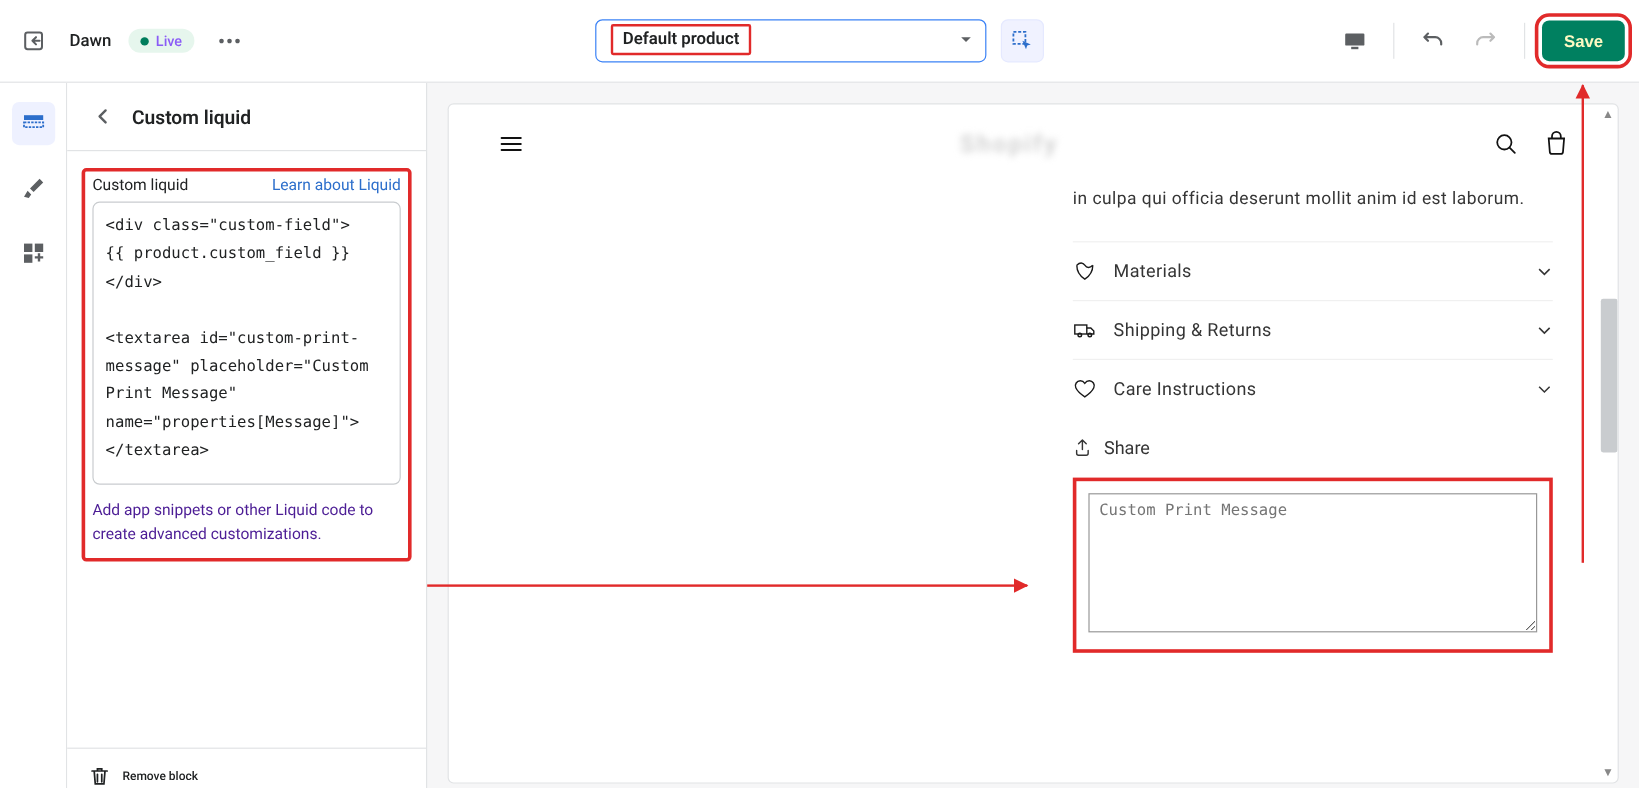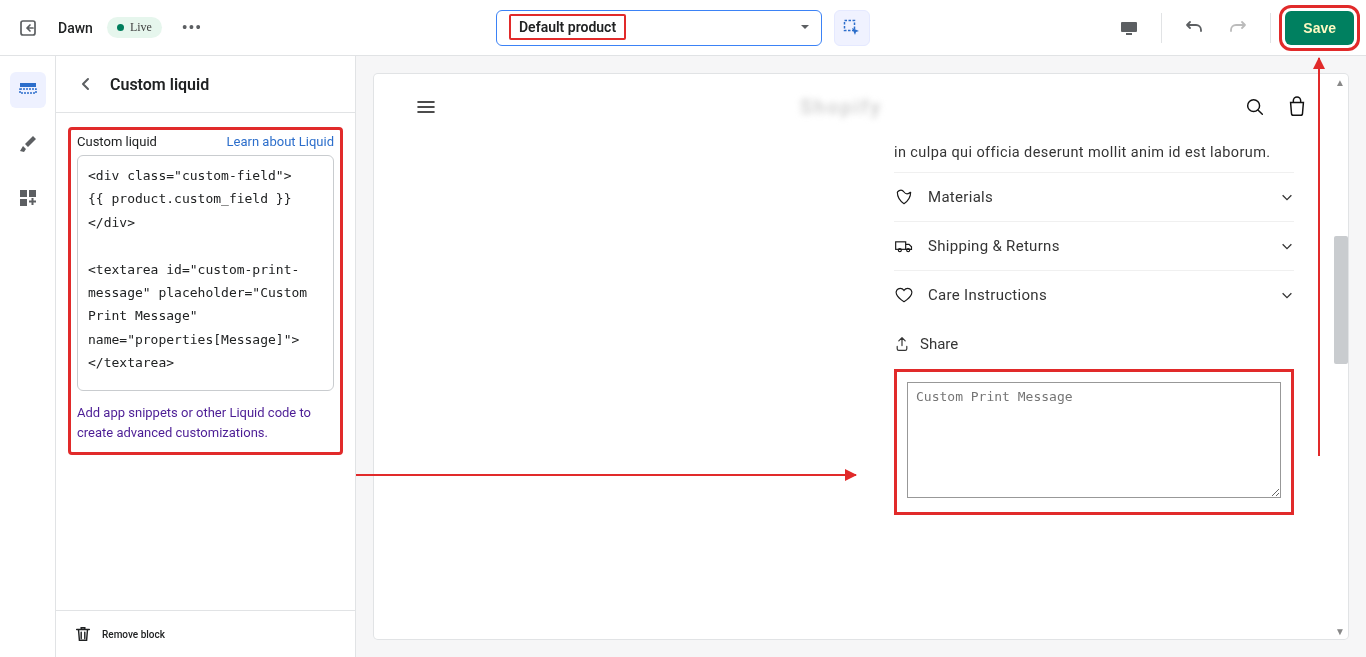--- a/index.html
+++ b/index.html
@@ -1,21 +1,21 @@
 <!DOCTYPE html>
 <html><head>
 <meta charset="utf-8">
 <style>
 * { box-sizing: border-box; margin: 0; padding: 0; }
 body { font-family: -apple-system, BlinkMacSystemFont, "Segoe UI", Roboto, sans-serif; background: #f6f6f7; overflow: hidden; }
-.topbar { height: 56px; background: #fff; border-bottom: 1px solid #e1e3e5; display: flex; align-items: center; padding: 0 12px; position: relative; }
+.topbar { height: 69px; background: #fff; border-bottom: 1px solid #e1e3e5; display: flex; align-items: center; padding: 0 12px; position: relative; }
 .topbar-left { display: flex; align-items: center; gap: 14px; }
 .exit-btn { width: 32px; height: 32px; display: flex; align-items: center; justify-content: center; cursor: pointer; color: #5c5f62; }
 .theme-name { font-size: 14px; color: #202223; font-weight: 500; }
-.live-badge { display: inline-flex; align-items: center; gap: 6px; background: #e6f6ed; color: #404040; padding: 3px 10px; border-radius: 12px; font-size: 12px; font-weight: 500; font-family: Liberation Serif, serif; }
+.live-badge { display: inline-flex; align-items: center; gap: 6px; background: #e6f6ed; color: #8b5cf6; padding: 3px 10px; border-radius: 12px; font-size: 12px; font-weight: 500; }
 .live-dot { width: 7px; height: 7px; background: #007d5c; border-radius: 50%; }
 .more-btn { width: 32px; height: 32px; display: flex; align-items: center; justify-content: center; cursor: pointer; color: #5c5f62; font-weight: bold; letter-spacing: 1px; }
 .topbar-center { position: absolute; left: 50%; transform: translateX(-50%); display: flex; align-items: center; gap: 12px; }
 .template-select { width: 326px; height: 36px; border: 1px solid #3b82f6; border-radius: 6px; background: #fff; display: flex; align-items: center; padding: 0 36px 2px 12px; position: relative; cursor: pointer; }
 .template-text { font-size: 14px; color: #202223; font-weight: 600; border: 2.5px solid #e12a2a; padding: 3px 8px; border-radius: 2px; }
 .template-caret { position: absolute; right: 10px; color: #5c5f62; }
 .inspector-btn { width: 36px; height: 36px; border: 1px solid #e5e9ff; background: #f0f2ff; border-radius: 6px; display: flex; align-items: center; justify-content: center; cursor: pointer; color: #2c6ecb; }
 .topbar-right { margin-left: auto; display: flex; align-items: center; gap: 8px; }
 .vsep { width: 1px; height: 30px; background: #e1e3e5; margin: 0 6px; }
 .icon-btn { width: 36px; height: 36px; display: flex; align-items: center; justify-content: center; cursor: pointer; color: #5c5f62; border-radius: 6px; }
@@ -41,21 +41,21 @@
 .pv-scroll-up, .pv-scroll-down { position: absolute; right: 2px; width: 12px; height: 12px; color: #888; font-size: 10px; display: flex; align-items: center; justify-content: center; }
 .pv-scroll-up { top: 2px; } .pv-scroll-down { bottom: 2px; }
 .frame-scrollbar { position: absolute; right: 0; top: 162px; width: 14px; height: 128px; background: #c9cccf; border-radius: 2px; }
 .pv-header { height: 66px; display: flex; align-items: center; justify-content: space-between; padding: 0 40px; }
 .pv-menu { cursor: pointer; color: #121212; }
 .pv-logo { font-size: 20px; font-weight: 600; color: #cfcfcf; filter: blur(3px); letter-spacing: 2px; }
 .pv-icons { display: flex; gap: 20px; }
 .pv-content { padding: 0 40px 30px 40px; display: flex; }
 .pv-left-spacer { width: 480px; flex-shrink: 0; }
 .pv-right { flex: 1; max-width: 400px; color: #353535; }
-.pv-desc { font-size: 14.5px; line-height: 1.8; letter-spacing: 0.4px; margin-bottom: 6px; }
+.pv-desc { font-size: 14.5px; line-height: 1.8; letter-spacing: 0.4px; margin-bottom: 22px; }
 .accordion-row { display: flex; align-items: center; justify-content: space-between; padding: 14px 0; border-top: 1px solid #f0f0f0; cursor: pointer; }
 .accordion-row:first-of-type { border-top: none; }
 .accordion-left { display: flex; align-items: center; gap: 14px; font-size: 15px; letter-spacing: 0.3px; }
 .acc-icon { width: 20px; height: 20px; color: #1a1a1a; }
 .share-row { display: flex; align-items: center; gap: 10px; padding: 16px 0 10px 0; font-size: 15px; }
 .custom-textarea-box { border: 3px solid #e12a2a; padding: 10px; margin-top: 6px; }
 .custom-textarea { width: 100%; height: 116px; border: 1px solid #989898; padding: 6px 8px; font-family: ui-monospace, monospace; font-size: 13px; resize: both; }
 .annotation-arrow-h { position: absolute; height: 2px; background: #e12a2a; }
 .annotation-arrow-h::after { content: ""; position: absolute; right: -1px; top: -5px; border-left: 12px solid #e12a2a; border-top: 6px solid transparent; border-bottom: 6px solid transparent; }
 .annotation-arrow-v { position: absolute; width: 2px; background: #e12a2a; }

